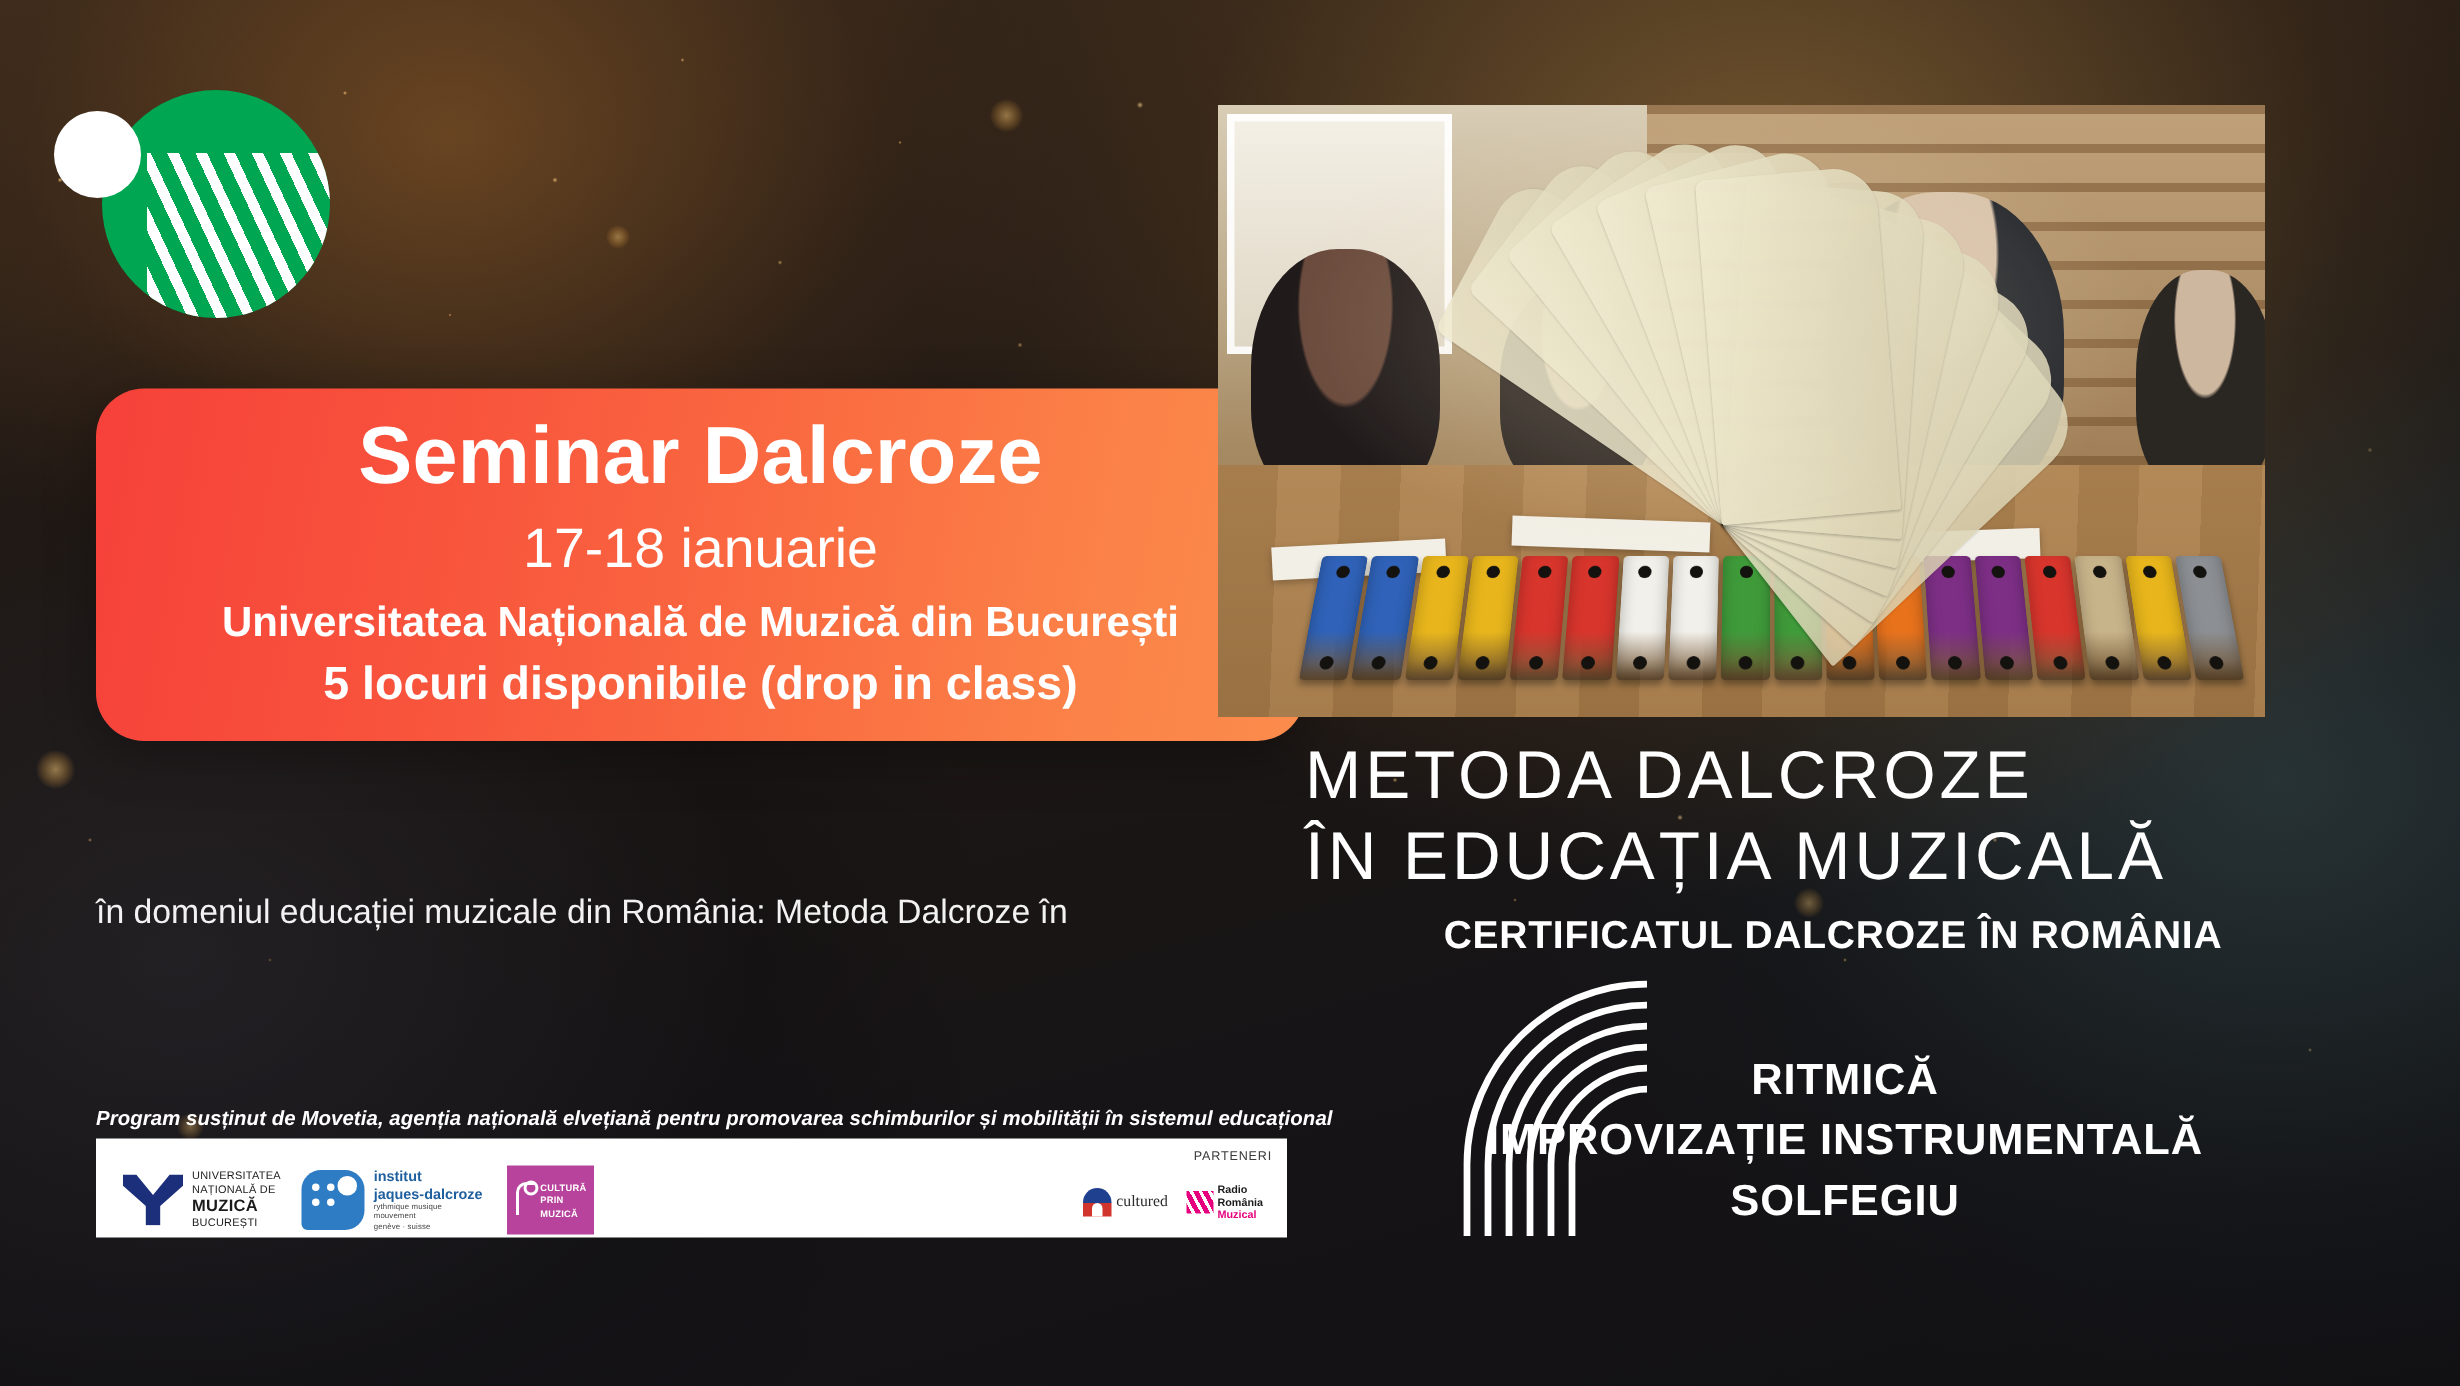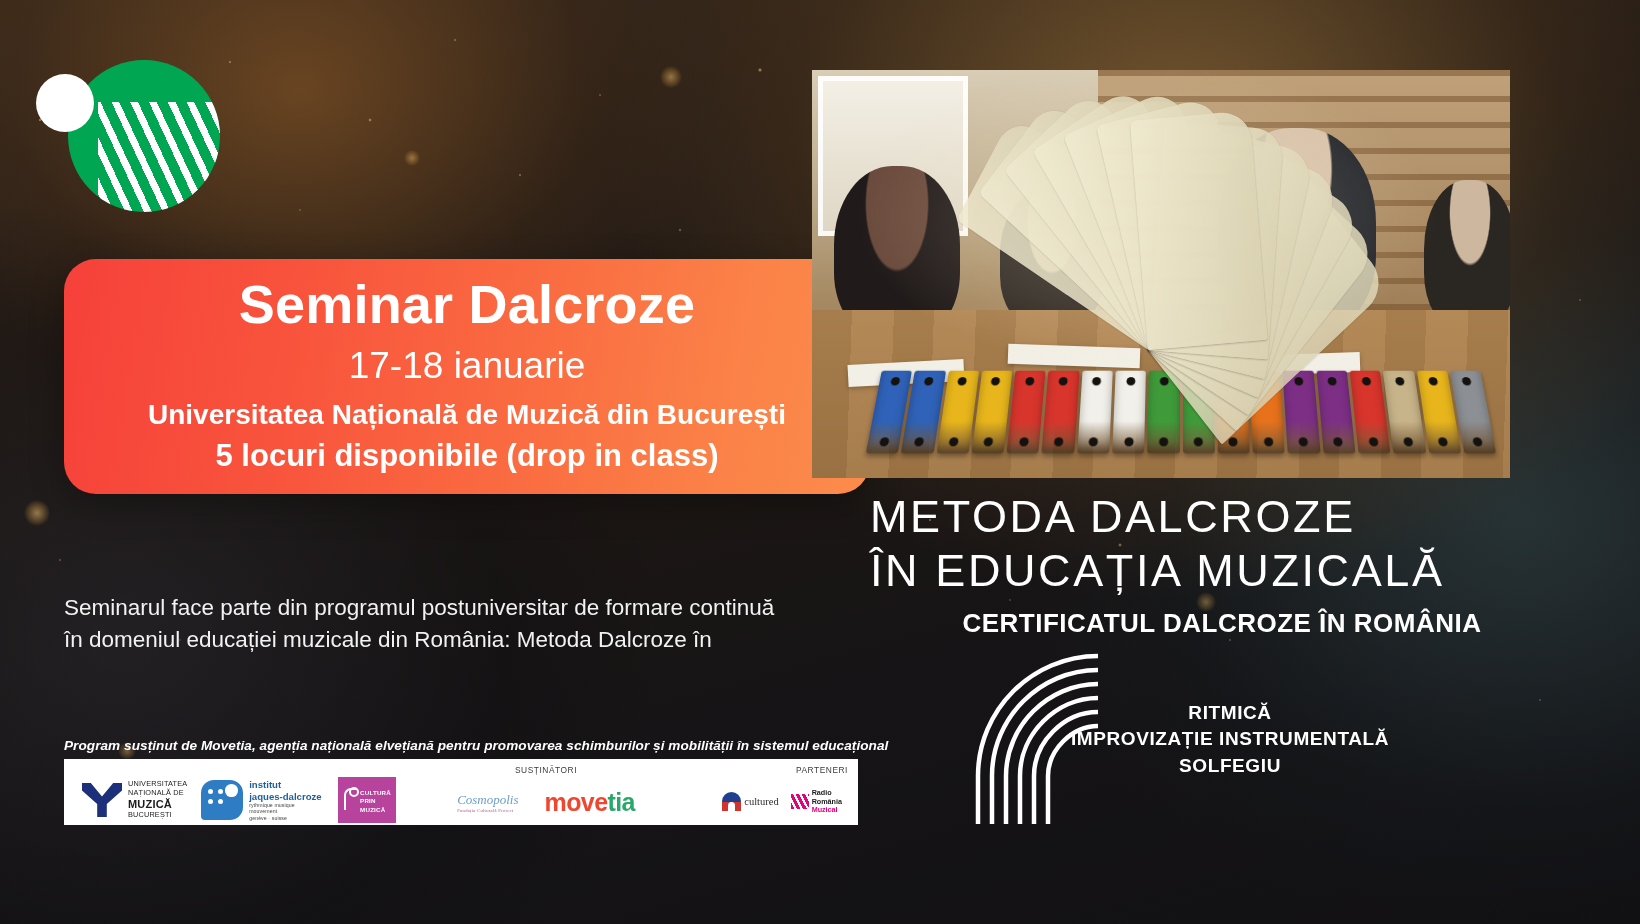--- a/index.html
+++ b/index.html
@@ -256,21 +256,21 @@
     font-size: 26px; font-weight: 700; letter-spacing: 0.5px; white-space: nowrap;
   }
 
   #arc-logo { position: absolute; left: 952px; top: 648px; width: 150px; height: 176px; overflow: hidden; }
   #arc-logo svg { display: block; }
 
   #keywords {
     position: absolute; left: 880px; top: 700px; width: 700px;
     color: #ffffff; text-align: center;
   }
-  #keywords .k { font-size: 19px; font-weight: 700; letter-spacing: 0.6px; line-height: 1.39; white-space: nowrap; }
+  #keywords .k { font-size: 29px; font-weight: 700; letter-spacing: 0.6px; line-height: 1.39; white-space: nowrap; }
 </style>
 </head>
 <body>
 
 <div id="poster">
 
   <div class="sparkle-field"></div>
   <div class="bokeh" style="left:24px; top:500px; width:26px; height:26px; opacity:.55;"></div>
   <div class="bokeh" style="left:118px; top:742px; width:18px; height:18px; opacity:.4;"></div>
   <div class="bokeh" style="left:660px; top:66px; width:22px; height:22px; opacity:.5;"></div>
@@ -285,21 +285,20 @@
   </div>
 
   <div id="event-card">
     <div class="title">Seminar Dalcroze</div>
     <div class="dates">17-18 ianuarie</div>
     <div class="venue">Universitatea Națională de Muzică din București</div>
     <div class="seats">5 locuri disponibile (drop in class)</div>
   </div>
 
   <div id="description">
-    <div>Seminarul face parte din programul postuniversitar de formare continuă</div>
     <div>în domeniul educației muzicale din România:  Metoda Dalcroze în</div>
   </div>
 
   <div id="funding-note">Program susținut de Movetia, agenția națională elvețiană pentru promovarea schimburilor și mobilității în sistemul educațional</div>
 
   <div id="logo-strip">
 
     <div class="group" style="flex:0 0 332px;">
       <div class="logos" style="padding-top:16px;">
         <div class="logo-unmb">
@@ -328,32 +327,20 @@
           <div class="mark"></div>
           <div class="ctext">
             <div>CULTURĂ</div>
             <div>PRIN</div>
             <div>MUZICĂ</div>
           </div>
         </div>
       </div>
     </div>
 
-    <div class="group" style="flex:0 0 300px; justify-content:center;">
-      <div class="group-label">SUSȚINĂTORI</div>
-      <div class="logos" style="gap:26px; padding-top:20px;">
-        <div class="logo-cosmopolis">
-          <span>Cosmopolis</span>
-          <span class="sub2">Fundația Culturală Proiect</span>
-        </div>
-        <div class="logo-movetia">
-          <span class="a">move</span><span class="b">tia</span>
-        </div>
-      </div>
-    </div>
 
     <div class="group" style="flex:1; justify-content:flex-end; padding-right:16px;">
       <div class="group-label" style="left:auto; right:10px; transform:none;">PARTENERI</div>
       <div class="logos" style="gap:12px; padding-top:20px;">
         <div class="logo-cultured">
           <div class="arch"></div>
           <div class="ct">cultured</div>
         </div>
         <div class="logo-radio">
           <div class="bars"></div>

